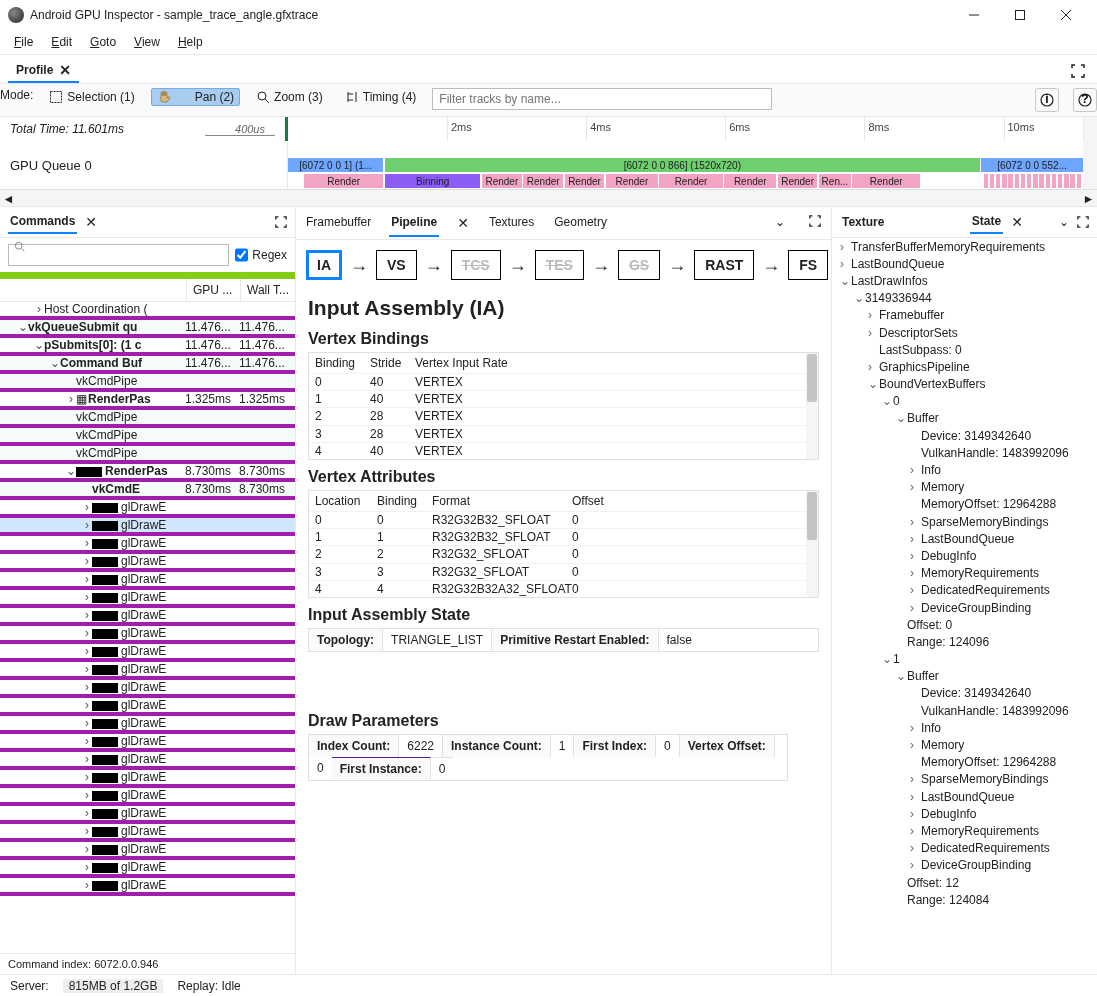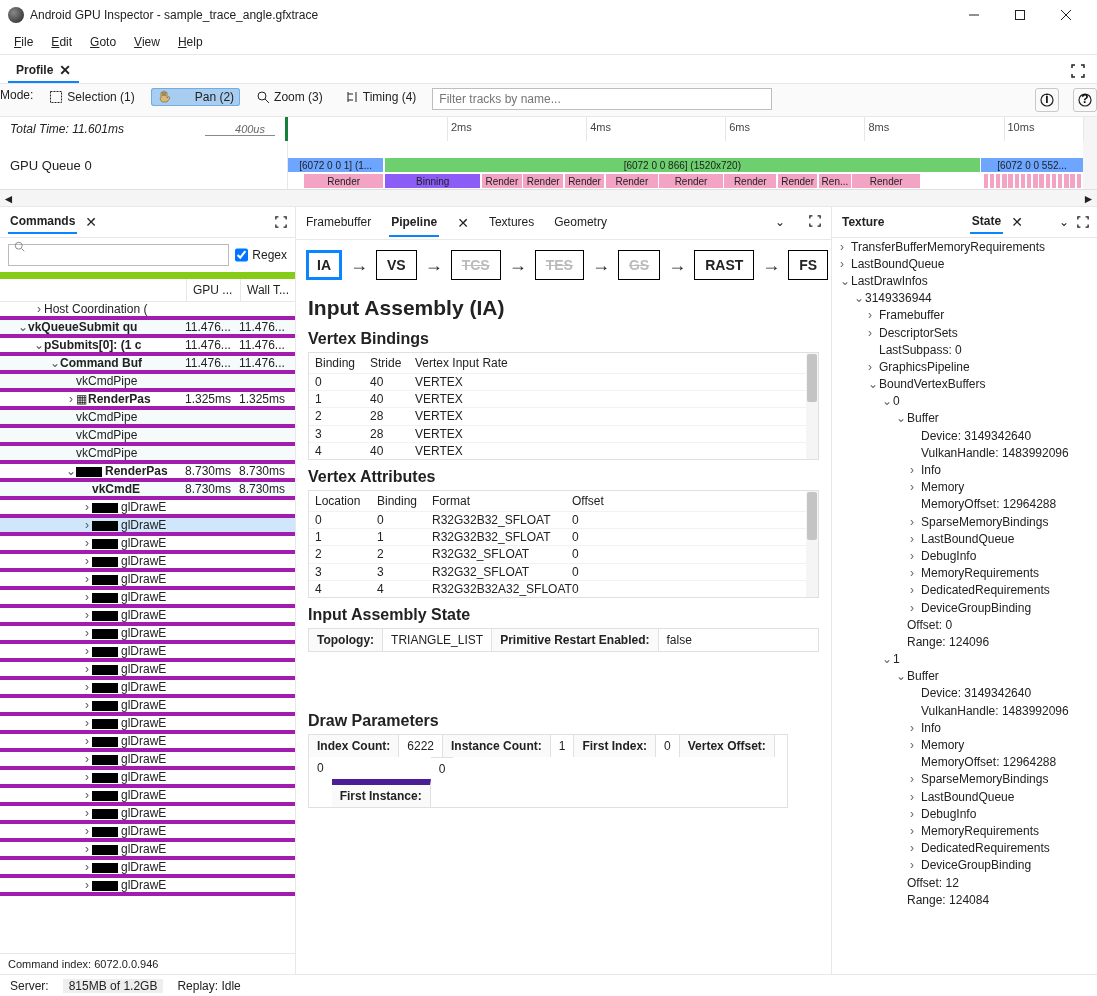--- a/index.html
+++ b/index.html
@@ -581,21 +581,21 @@
         <h3 class="sub" style="margin-top:60px;">Draw Parameters</h3>
         <div class="kv" style="max-width:480px;">
           <div class="k">Index Count:</div>
             <div>6222</div>
           <div class="k">Instance Count:</div>
             <div>1</div>
           <div class="k">First Index:</div>
             <div>0</div>
           <div class="k">Vertex Offset:</div>
             <div style="border-right:none;">0</div>
-          <div class="k" style="border-top:6px solid #4c1d95;margin-top:22px;">First Instance:</div>
+          <div class="k" style="border-top:1px solid #4c1d95;">First Instance:</div>
             <div style="border-top:1px solid #e0e0e0;border-right:none;">0</div>
         </div>
       </div>
     </div>
 
     <div class="panel right">
       <div class="panel-hdr">
         <span class="t">Texture</span>
         <span class="flex1"></span>
         <span class="t active">State</span>

